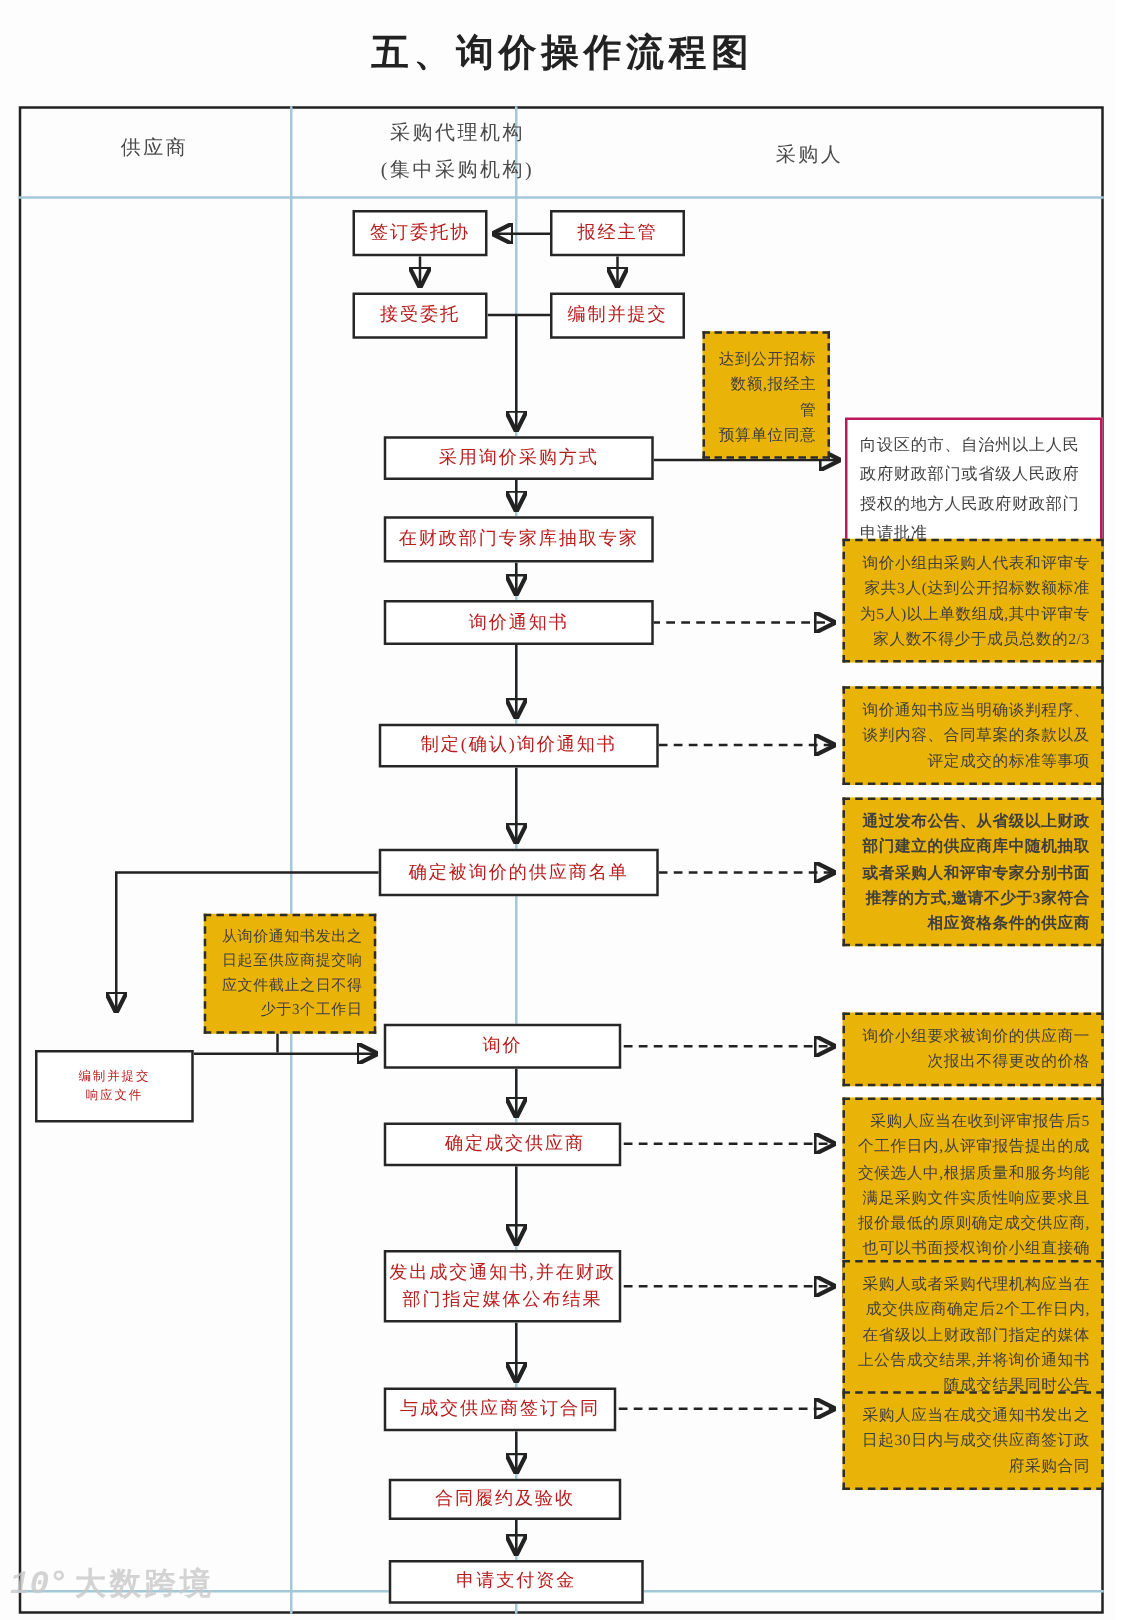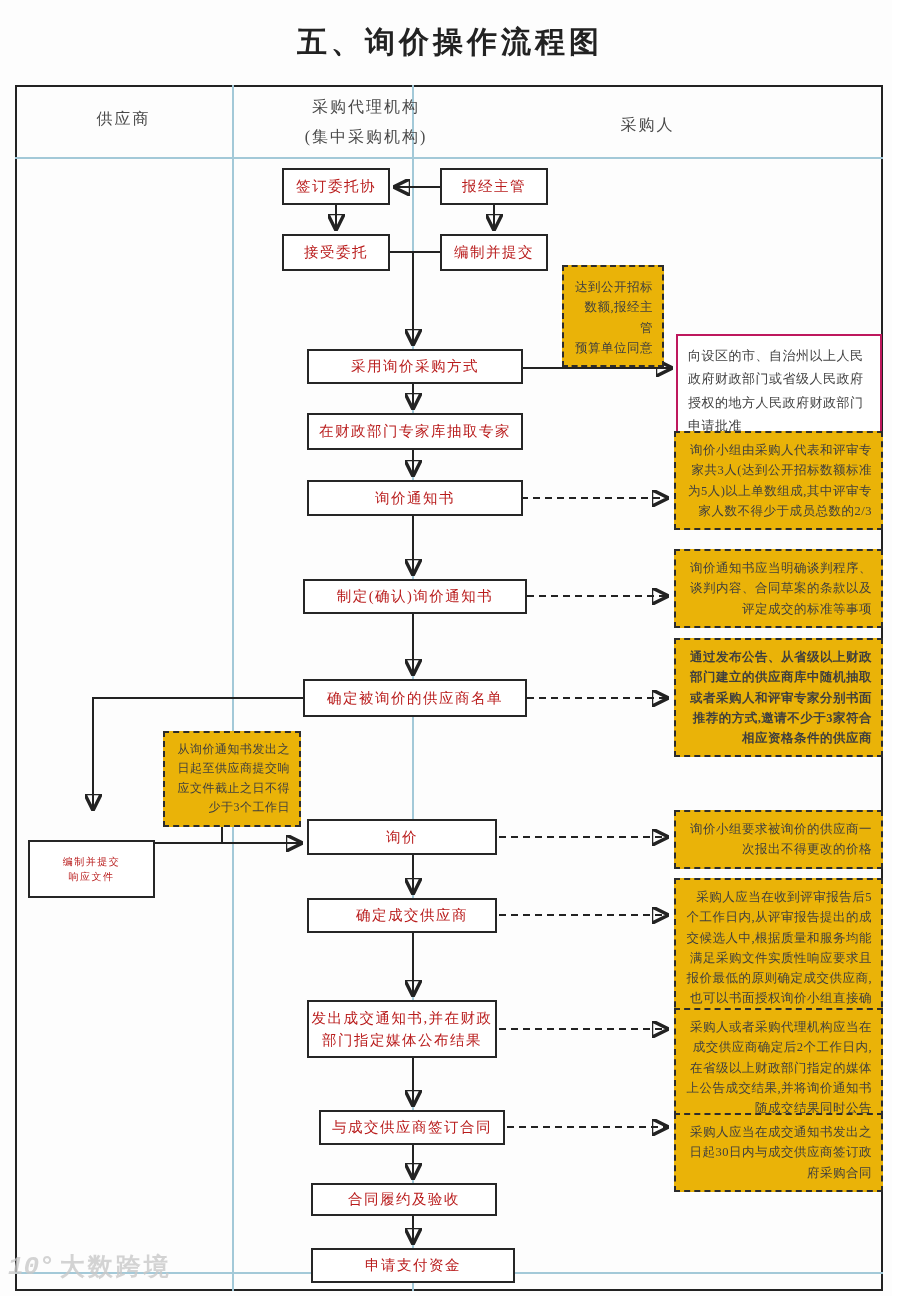--- a/index.html
+++ b/index.html
@@ -114,21 +114,21 @@
 
   <div class="fbox" style="left:307px;top:819px;width:190px;height:36px;">询价</div>
   <div class="nbox" style="left:674px;top:810px;width:209px;min-height:48px;">询价小组要求被询价的供应商一次报出不得更改的价格</div>
 
   <div class="fbox" style="left:307px;top:898px;width:190px;height:35px;padding-left:20px;">确定成交供应商</div>
   <div class="nbox" style="left:674px;top:878px;width:209px;min-height:115px;">采购人应当在收到评审报告后5个工作日内,从评审报告提出的成交候选人中,根据质量和服务均能满足采购文件实质性响应要求且报价最低的原则确定成交供应商,也可以书面授权询价小组直接确定成交供应商</div>
 
   <div class="fbox" style="left:307px;top:1000px;width:190px;height:58px;">发出成交通知书,并在财政部门指定媒体公布结果</div>
   <div class="nbox" style="left:674px;top:1008px;width:209px;min-height:95px;">采购人或者采购代理机构应当在成交供应商确定后2个工作日内,在省级以上财政部门指定的媒体上公告成交结果,并将询价通知书随成交结果同时公告</div>
 
-  <div class="fbox" style="left:319px;top:1110px;width:186px;height:35px;">与成交供应商签订合同</div>
+  <div class="fbox" style="left:307px;top:1110px;width:186px;height:35px;">与成交供应商签订合同</div>
   <div class="nbox" style="left:674px;top:1113px;width:209px;min-height:78px;">采购人应当在成交通知书发出之日起30日内与成交供应商签订政府采购合同</div>
 
   <div class="fbox" style="left:311px;top:1183px;width:186px;height:33px;">合同履约及验收</div>
   <div class="fbox" style="left:311px;top:1248px;width:204px;height:35px;">申请支付资金</div>
 
   <div class="watermark">
     <span class="wm-logo">10°</span>
     <span class="wm-label">大数跨境</span>
   </div>
 </div>

